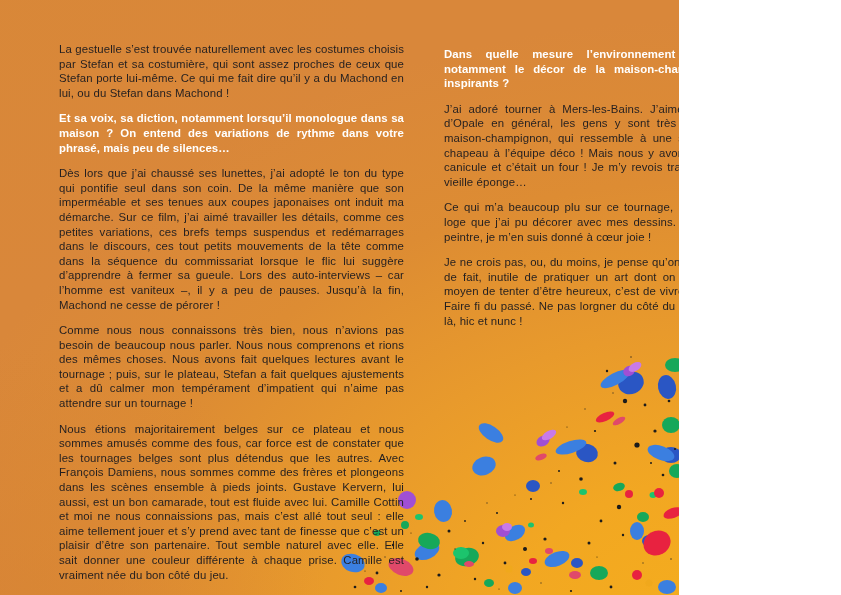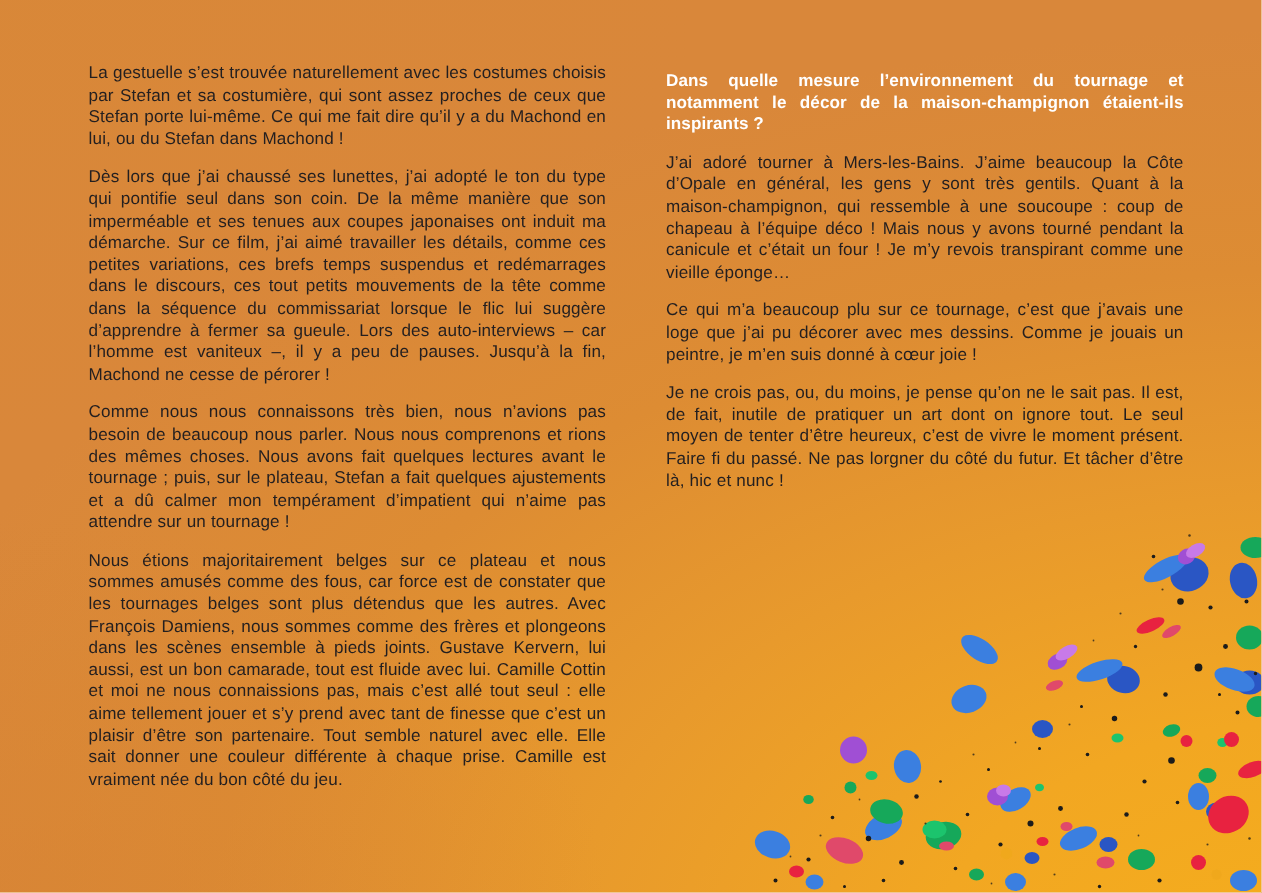--- a/index.html
+++ b/index.html
@@ -9,21 +9,21 @@
   }
   body {
     width: 841px;
     height: 595px;
     overflow: hidden;
     font-family: "Liberation Sans", sans-serif;
   }
 
   #page {
     position: relative;
-    width: 841px;
+    width: 679px;
     height: 595px;
     overflow: hidden;
     background: #dd8c33;
   }
 
   
   #bg-wash {
     position: absolute;
     inset: 0;
     background:
@@ -229,20 +229,21 @@
         <circle cx="190" cy="234" r="4"></circle>
           <circle cx="330" cy="248" r="3.5"></circle>
       </g>
     </g>
   </svg>
 
   <div class="columns">
 
     <div class="col">
       <p>La gestuelle s’est trouvée naturellement avec les costumes choisis par Stefan et sa costumière, qui sont assez proches de ceux que Stefan porte lui-même. Ce qui me fait dire qu’il y a du Machond en lui, ou du Stefan dans Machond !</p>
+      <p class="q">Et sa voix, sa diction, notamment lorsqu’il monologue dans sa maison ? On entend des variations de rythme dans votre phrasé, mais peu de silences…</p>
       <p>Dès lors que j’ai chaussé ses lunettes, j’ai adopté le ton du type qui pontifie seul dans son coin. De la même manière que son imperméable et ses tenues aux coupes japonaises ont induit ma démarche. Sur ce film, j’ai aimé travailler les détails, comme ces petites variations, ces brefs temps suspendus et redémarrages dans le discours, ces tout petits mouvements de la tête comme dans la séquence du commissariat lorsque le flic lui suggère d’apprendre à fermer sa gueule. Lors des auto-interviews – car l’homme est vaniteux –, il y a peu de pauses. Jusqu’à la fin, Machond ne cesse de pérorer !</p>
       <p>Comme nous nous connaissons très bien, nous n’avions pas besoin de beaucoup nous parler. Nous nous comprenons et rions des mêmes choses. Nous avons fait quelques lectures avant le tournage ; puis, sur le plateau, Stefan a fait quelques ajustements et a dû calmer mon tempérament d’impatient qui n’aime pas attendre sur un tournage !</p>
       <p class="last">Nous étions majoritairement belges sur ce plateau et nous sommes amusés comme des fous, car force est de constater que les tournages belges sont plus détendus que les autres. Avec François Damiens, nous sommes comme des frères et plongeons dans les scènes ensemble à pieds joints. Gustave Kervern, lui aussi, est un bon camarade, tout est fluide avec lui. Camille Cottin et moi ne nous connaissions pas, mais c’est allé tout seul : elle aime tellement jouer et s’y prend avec tant de finesse que c’est un plaisir d’être son partenaire. Tout semble naturel avec elle. Elle sait donner une couleur différente à chaque prise. Camille est vraiment née du bon côté du jeu.</p>
     </div>
 
     <div class="col">
       <p class="q">Dans quelle mesure l’environnement du tournage et notamment le décor de la maison-champignon étaient-ils inspirants ?</p>
       <p>J’ai adoré tourner à Mers-les-Bains. J’aime beaucoup la Côte d’Opale en général, les gens y sont très gentils. Quant à la maison-champignon, qui ressemble à une soucoupe : coup de chapeau à l’équipe déco ! Mais nous y avons tourné pendant la canicule et c’était un four ! Je m’y revois transpirant comme une vieille éponge…</p>
       <p>Ce qui m’a beaucoup plu sur ce tournage, c’est que j’avais une loge que j’ai pu décorer avec mes dessins. Comme je jouais un peintre, je m’en suis donné à cœur joie !</p>
       <p class="last">Je ne crois pas, ou, du moins, je pense qu’on ne le sait pas. Il est, de fait, inutile de pratiquer un art dont on ignore tout. Le seul moyen de tenter d’être heureux, c’est de vivre le moment présent. Faire fi du passé. Ne pas lorgner du côté du futur. Et tâcher d’être là, hic et nunc !</p>

